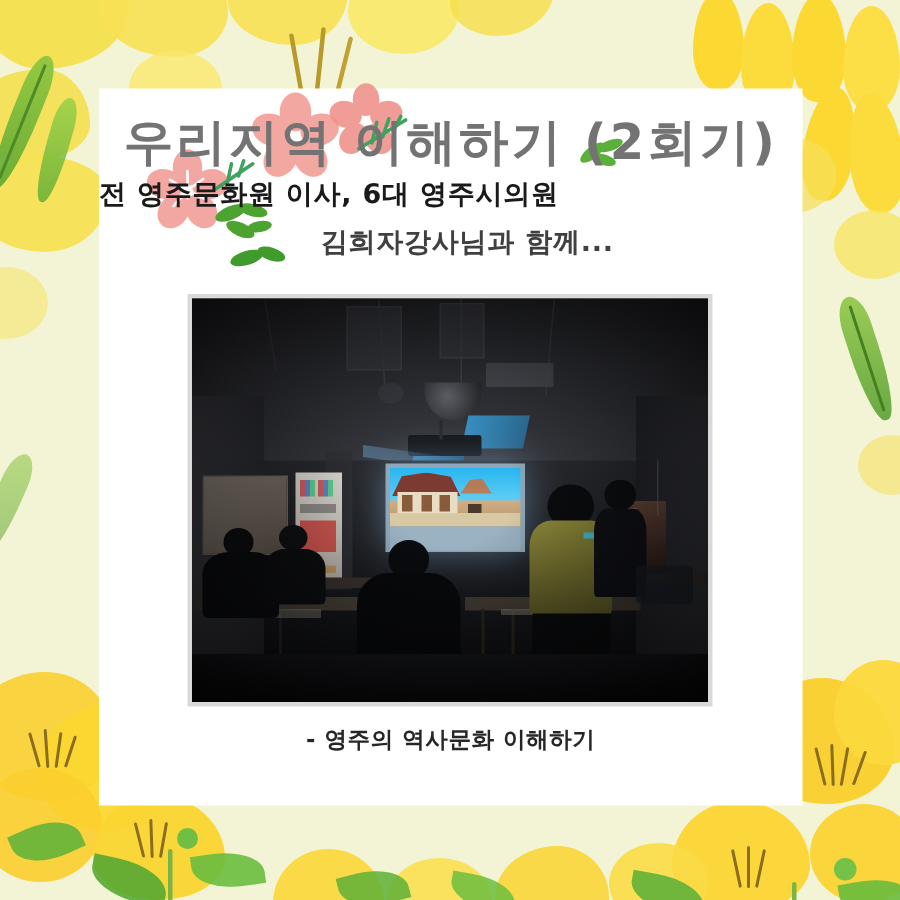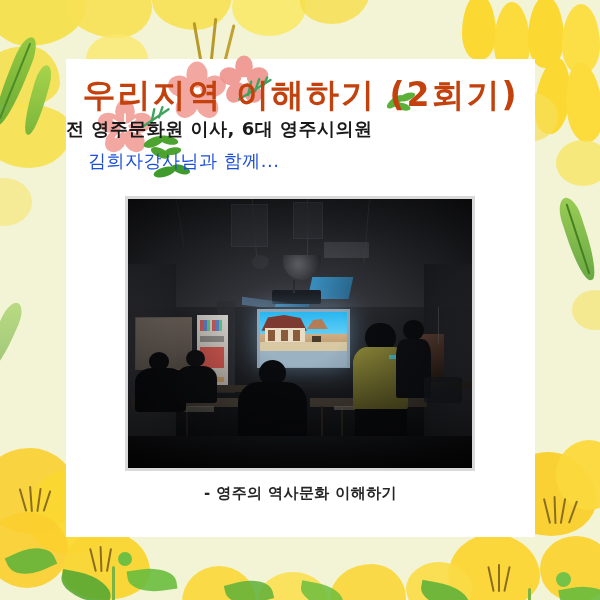--- a/index.html
+++ b/index.html
@@ -27,35 +27,36 @@
     position:absolute;left:66px;top:59px;width:469px;height:478px;
     background:#ffffff;
   }
 
   
   .title-wrap{position:relative;height:130px;}
   .title-main{
     position:absolute;left:0;right:0;top:14px;
     text-align:center;
     font-family:"DejaVu Sans","Liberation Sans",sans-serif;
-    font-size:33px;font-weight:700;color:#c2410c;
+    font-size:33px;font-weight:700;color:#737373;
     letter-spacing:2px;white-space:nowrap;
     z-index:3;
   }
   .subtitle-1{
     position:absolute;left:0;right:0;top:58px;
     text-align:left;
     font-family:"DejaVu Sans","Liberation Sans",sans-serif;
     font-size:18px;font-weight:600;color:#1a1a1a;
     letter-spacing:0.5px;white-space:nowrap;z-index:3;
   }
   .subtitle-2{
     position:absolute;left:0;right:0;top:90px;
+    text-align:center;
     font-family:"DejaVu Sans","Liberation Sans",sans-serif;
-    font-size:18px;font-weight:400;color:#1d4ed8;
+    font-size:18px;font-weight:700;color:#404040;
     letter-spacing:0.5px;white-space:nowrap;z-index:3;
     padding-left:22px;box-sizing:border-box;
   }
   .blossom{position:absolute;z-index:1;}
   .sprig{position:absolute;z-index:2;}
 
   
   #photo-frame{
     position:absolute;left:59px;top:137px;width:350px;height:275px;
     background:#d9d9d9;padding:3px;box-sizing:border-box;

